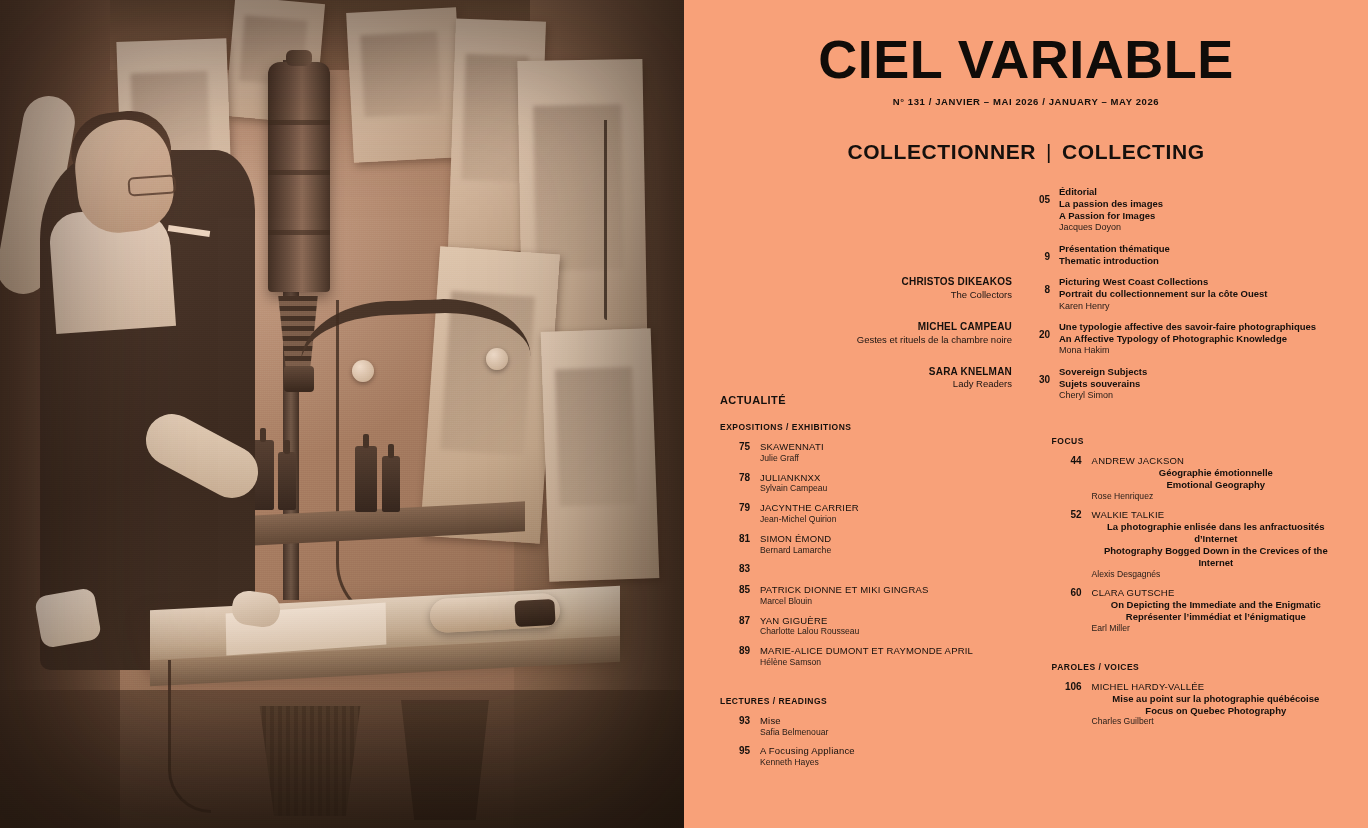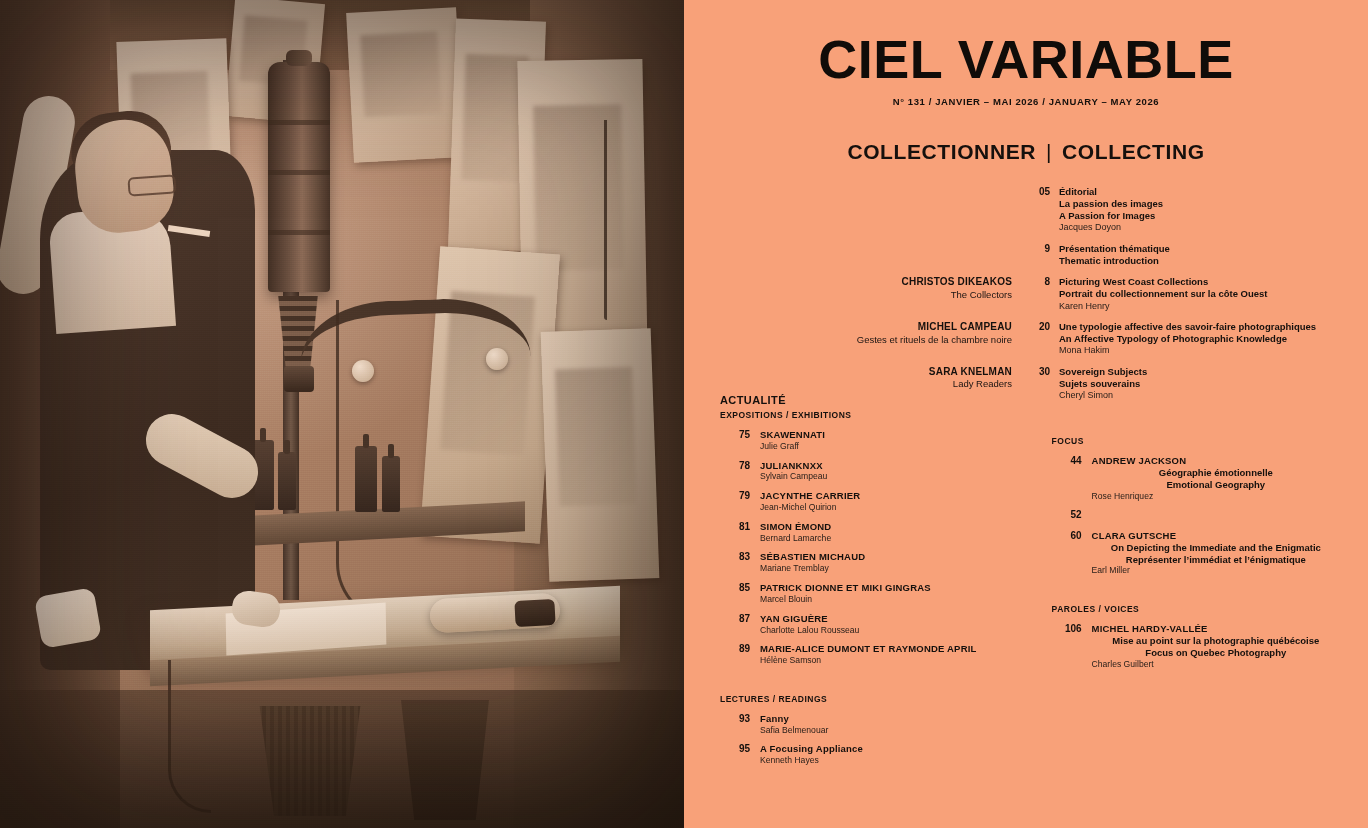--- a/index.html
+++ b/index.html
@@ -362,20 +362,21 @@
     font-weight: 400;
     color: #1b1411;
   }
   .f-page {
     width: 26px;
     text-align: right;
     font-weight: 800;
     font-size: 10px;
     padding-right: 9px;
     line-height: 1.25;
+    margin-top: 8px;
   }
   .f-right {
     flex: 1;
     font-size: 9.5px;
     line-height: 1.28;
   }
   .f-fr { font-weight: 800; }
   .f-en { font-weight: 800; }
   .f-by { font-weight: 400; font-size: 9px; color: #2a201a; }
 
@@ -387,42 +388,42 @@
     right: 28px;
     display: flex;
     gap: 24px;
   }
   .col { width: 320px; }
   .col-right { width: 300px; padding-top: 42px; }
   .block-head {
     font-size: 11px;
     font-weight: 800;
     letter-spacing: .4px;
-    margin-bottom: 4px;
+    margin-bottom: 16px;
   }
   .sub-head {
     font-size: 8.5px;
     font-weight: 700;
     letter-spacing: .5px;
     margin: 0 0 9px 0;
   }
   .entry {
     display: flex;
     margin-bottom: 8px;
   }
   .e-page {
     width: 30px;
     text-align: right;
     padding-right: 10px;
     font-weight: 800;
     font-size: 10px;
     line-height: 1.25;
   }
   .e-body { flex: 1; font-size: 9.5px; line-height: 1.25; }
-  .e-title { font-weight: 700; letter-spacing: .2px; }
+  .e-title { font-weight: 400; letter-spacing: .2px; }
   .e-sub { font-weight: 800; text-align: center; }
   .e-by { font-weight: 400; font-size: 8.6px; color: #2a201a; }
   .sub-head.spaced { margin-top: 28px; }
 </style>
 </head>
 <body>
 
 <div class="spread">
 
   <div class="photo-page">
@@ -597,24 +598,20 @@
         </div>
         <div class="entry">
           <div class="e-page">81</div>
           <div class="e-body">
             <div class="e-title">SIMON ÉMOND</div>
             <div class="e-by">Bernard Lamarche</div>
           </div>
         </div>
         <div class="entry">
           <div class="e-page">83</div>
-          <div class="e-body">
-            <div class="e-title">SÉBASTIEN MICHAUD</div>
-            <div class="e-by">Mariane Tremblay</div>
-          </div>
         </div>
         <div class="entry">
           <div class="e-page">85</div>
           <div class="e-body">
             <div class="e-title">PATRICK DIONNE ET MIKI GINGRAS</div>
             <div class="e-by">Marcel Blouin</div>
           </div>
         </div>
         <div class="entry">
           <div class="e-page">87</div>
@@ -629,21 +626,21 @@
             <div class="e-title">MARIE-ALICE DUMONT ET RAYMONDE APRIL</div>
             <div class="e-by">Hélène Samson</div>
           </div>
         </div>
 
         <div class="sub-head spaced">LECTURES / READINGS</div>
 
         <div class="entry">
           <div class="e-page">93</div>
           <div class="e-body">
-            <div class="e-title">Fanny</div>
+            <div class="e-title">Mise</div>
             <div class="e-by">Safia Belmenouar</div>
           </div>
         </div>
         <div class="entry">
           <div class="e-page">95</div>
           <div class="e-body">
             <div class="e-title">A Focusing Appliance</div>
             <div class="e-by">Kenneth Hayes</div>
           </div>
         </div>
@@ -657,20 +654,26 @@
           <div class="e-body">
             <div class="e-title">ANDREW JACKSON</div>
             <div class="e-sub">Géographie émotionnelle</div>
             <div class="e-sub">Emotional Geography</div>
             <div class="e-by">Rose Henriquez</div>
           </div>
         </div>
 
         <div class="entry">
           <div class="e-page">52</div>
+          <div class="e-body">
+            <div class="e-title">WALKIE TALKIE</div>
+            <div class="e-sub">La photographie enlisée dans les anfractuosités d’Internet</div>
+            <div class="e-sub">Photography Bogged Down in the Crevices of the Internet</div>
+            <div class="e-by">Alexis Desgagnés</div>
+          </div>
         </div>
 
         <div class="entry">
           <div class="e-page">60</div>
           <div class="e-body">
             <div class="e-title">CLARA GUTSCHE</div>
             <div class="e-sub">On Depicting the Immediate and the Enigmatic</div>
             <div class="e-sub">Représenter l’immédiat et l’énigmatique</div>
             <div class="e-by">Earl Miller</div>
           </div>

